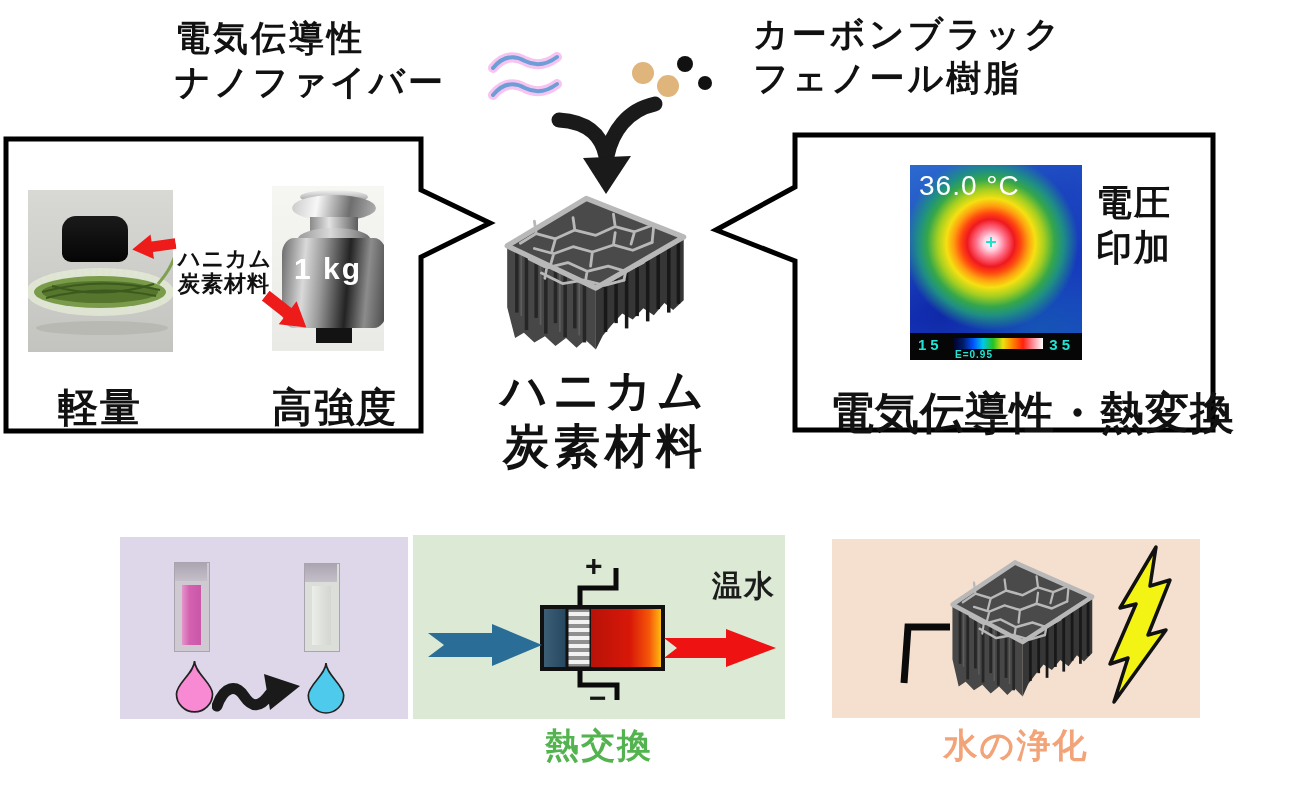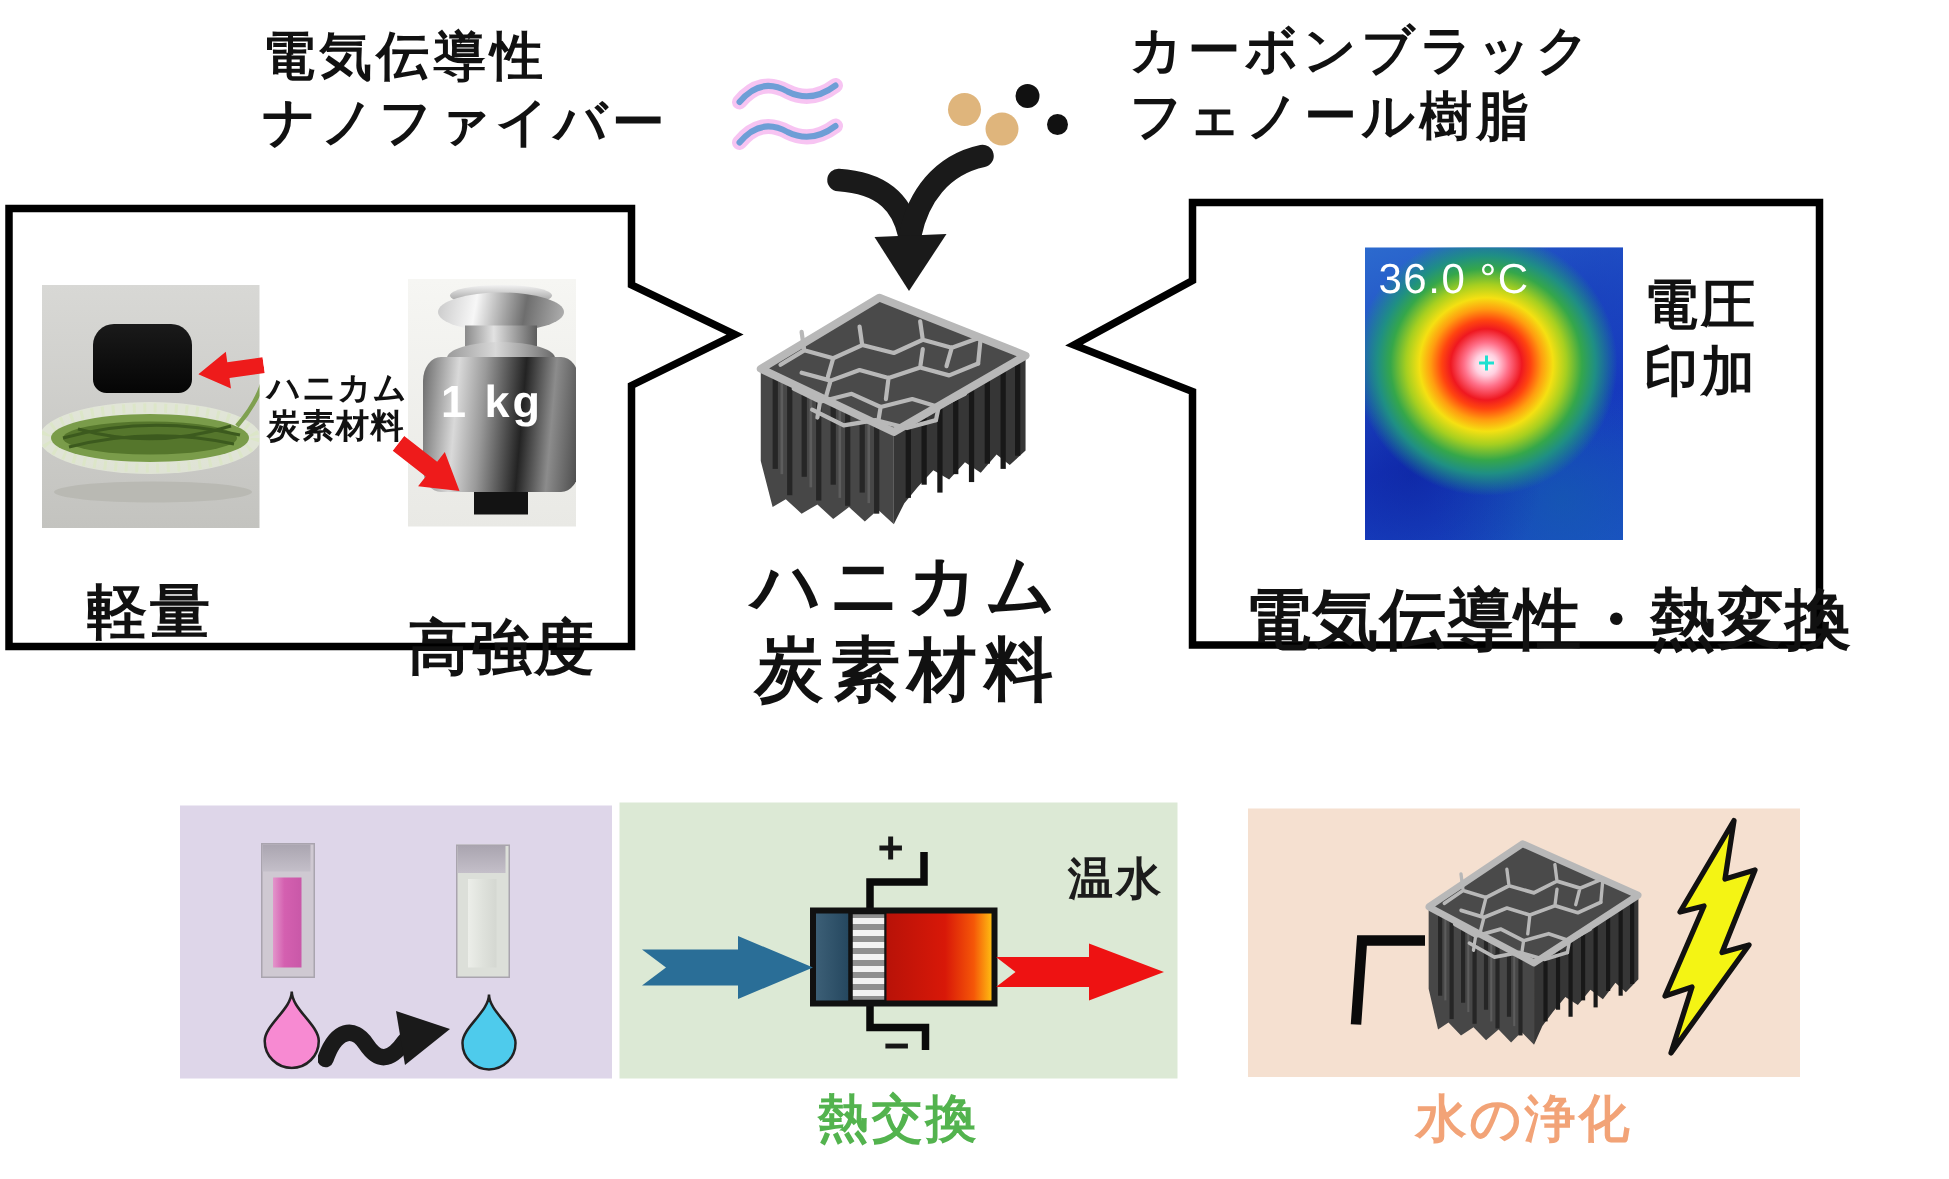--- a/index.html
+++ b/index.html
@@ -173,25 +173,31 @@
   <svg class="abs" style="left:260px;top:296px;transform:rotate(38deg)" width="52" height="31" viewBox="0 0 50 30">
     <polygon points="0,9 27,9 27,1 50,15 27,29 27,21 0,21" fill="#ee1b1b"></polygon>
   </svg>
 
   <div class="abs jp annotation" style="left:178px;top:246px">
     <div>ハニカム</div>
     <div>炭素材料</div>
   </div>
 
   <div class="abs jp caption-lg" style="left:58px;top:380px;width:110px">軽量</div>
-  <div class="abs jp caption-lg" style="left:272px;top:404px;width:135px">高強度</div>
+  <div class="abs jp caption-lg" style="left:272px;top:380px;width:135px">高強度</div>
 
   <div class="abs thermal" style="left:910px;top:165px;width:172px;height:195px">
     <div class="abs thermal-temp" style="left:9px;top:5px">36.0 °C</div>
     <div class="abs marker" style="left:76px;top:72px;width:10px;height:10px"></div>
+    <div class="abs scalebar" style="left:0;bottom:0;width:172px;height:27px">
+      <span class="abs scale-num" style="left:8px;top:3px">15</span>
+      <div class="abs scale-grad" style="left:43px;top:5px;width:90px;height:11px"></div>
+      <span class="abs scale-num" style="right:8px;top:3px">35</span>
+      <span class="abs emissivity" style="left:45px;top:16px">E=0.95</span>
+    </div>
   </div>
 
   <div class="abs jp" style="left:1096px;top:180px;font-size:36px;line-height:45px;letter-spacing:2px">
     <div>電圧</div>
     <div>印加</div>
   </div>
 
   <div class="abs jp caption-md" style="left:830px;top:384px;width:350px">電気伝導性・熱変換</div>
 
   <div class="panel" style="left:120px;top:537px;width:288px;height:182px;background:#ded6e9">

